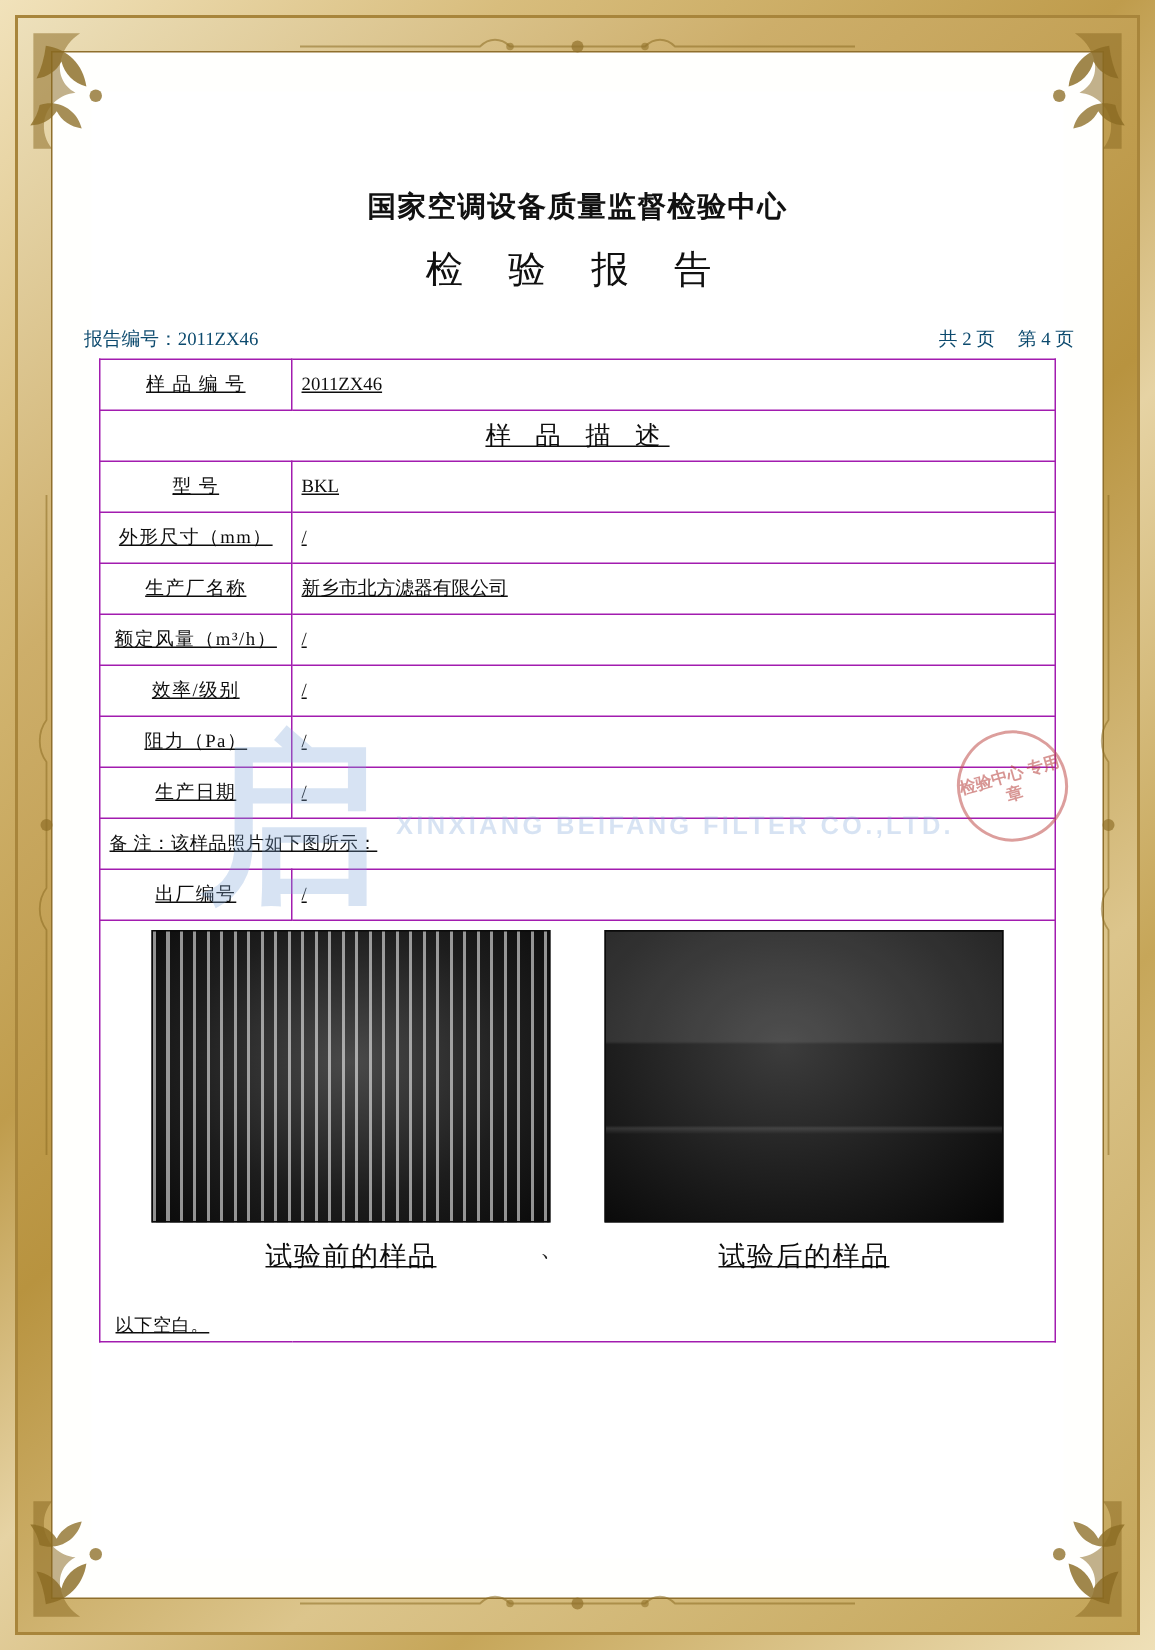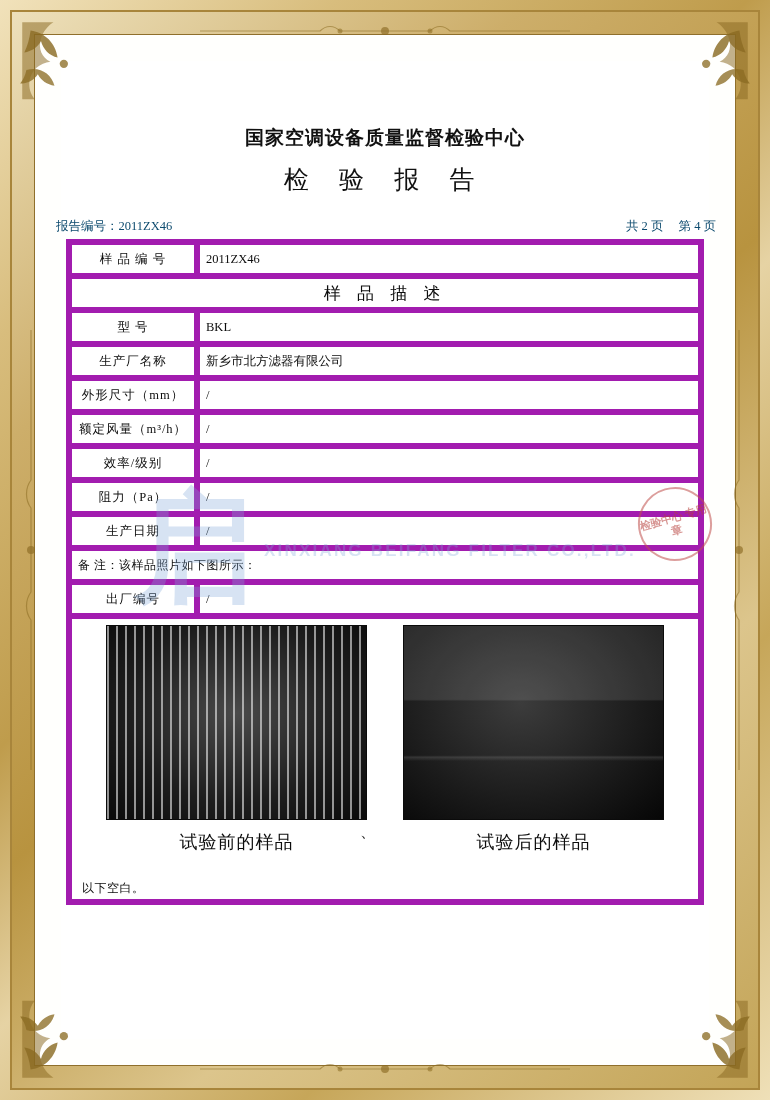--- a/index.html
+++ b/index.html
@@ -89,24 +89,25 @@
   
   table.report {
     width: 93%;
     margin: 4px auto 0 auto;
     border-collapse: collapse;
     table-layout: fixed;
     font-size: 12.5px;
     color: #0d0d0d;
   }
   table.report td {
-    border: 6px solid #a21caf;
+    border: 1px solid #a21caf;
     height: 34px;
     padding: 2px 6px;
     vertical-align: middle;
+    text-decoration: underline;
   }
   td.lbl {
     width: 128px;
     text-align: center;
     letter-spacing: 1px;
   }
   td.val { padding-left: 14px; }
   td.sec-head {
     text-align: center;
     font-size: 17px;
@@ -322,26 +323,26 @@
       <td class="val">2011ZX46</td>
     </tr>
     <tr>
       <td class="sec-head" colspan="2">样 品 描 述</td>
     </tr>
     <tr>
       <td class="lbl">型  号</td>
       <td class="val">BKL</td>
     </tr>
     <tr>
+      <td class="lbl">外形尺寸（mm）</td>
+      <td class="val">/</td>
+    </tr>
+    <tr>
       <td class="lbl">生产厂名称</td>
       <td class="val">新乡市北方滤器有限公司</td>
-    </tr>
-    <tr>
-      <td class="lbl">外形尺寸（mm）</td>
-      <td class="val">/</td>
     </tr>
     <tr>
       <td class="lbl">额定风量（m³/h）</td>
       <td class="val">/</td>
     </tr>
     <tr>
       <td class="lbl">效率/级别</td>
       <td class="val">/</td>
     </tr>
     <tr>

